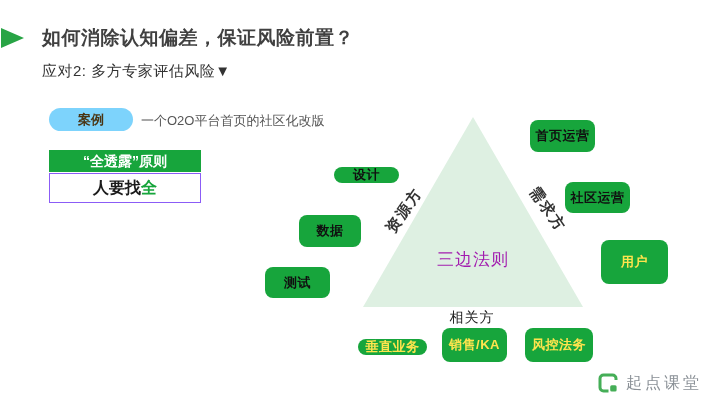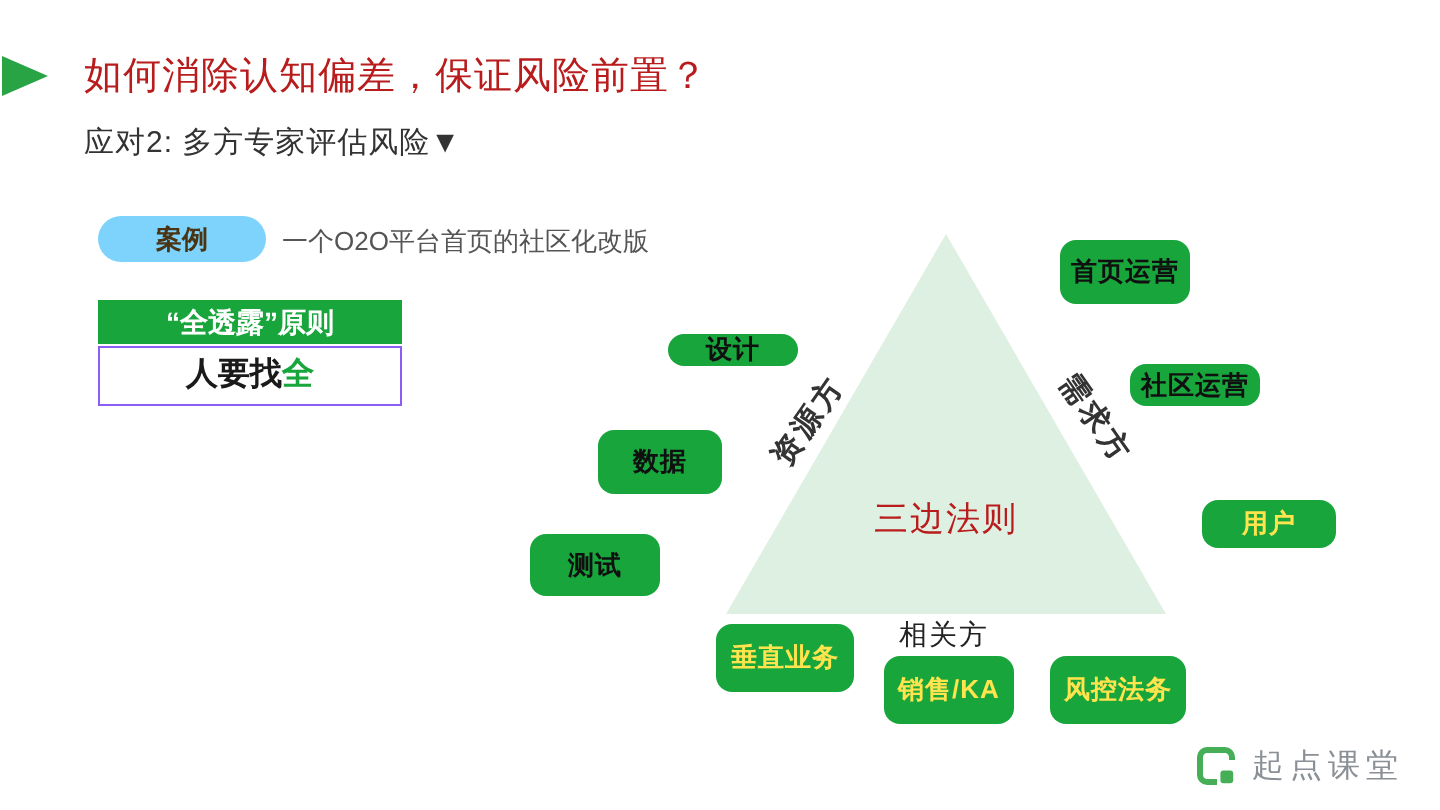--- a/index.html
+++ b/index.html
@@ -5,21 +5,21 @@
   * { margin:0; padding:0; box-sizing:border-box; }
   html,body { width:720px; height:405px; background:#fff; overflow:hidden;
               font-family:"Liberation Sans","DejaVu Sans",sans-serif; }
   .stage { position:relative; width:720px; height:405px; background:#fff; }
 
   
   .title-bullet { position:absolute; left:1px; top:28px; width:0; height:0;
     border-top:10px solid transparent; border-bottom:10px solid transparent;
     border-left:23px solid #28a445; }
   .page-title { position:absolute; left:42px; top:25px; font-size:19px;
-    font-weight:400; color:#b91c1c; letter-spacing:0.5px; }
+    font-weight:700; color:#404040; letter-spacing:0.5px; }
   .page-subtitle { position:absolute; left:42px; top:62px; font-size:15px;
     color:#333; letter-spacing:0.5px; }
 
   
   .case-badge { position:absolute; left:49px; top:108px; width:84px; height:23px;
     background:#7dd3fc; border-radius:12px; text-align:center; line-height:23px;
     font-size:13px; font-weight:700; color:#4a3413; }
   .case-desc { position:absolute; left:141px; top:112px; font-size:13px; color:#555; }
 
   
@@ -27,42 +27,42 @@
     background:#17a53c; color:#fff; font-size:14px; font-weight:700;
     text-align:center; line-height:23px; }
   .principle-body { position:absolute; left:49px; top:173px; width:152px; height:30px;
     background:#fff; border:1px solid #8b5cf6; font-size:16px; font-weight:700;
     color:#1a1a1a; text-align:center; line-height:28px; }
   .principle-body .hl-green { color:#17a53c; }
 
   
   .triangle-svg { position:absolute; left:361px; top:115px; }
   .tri-center-label { position:absolute; left:433px; top:248px; width:80px;
-    text-align:center; font-size:17px; color:#b91c1c; letter-spacing:1px; }
+    text-align:center; font-size:17px; color:#a21caf; letter-spacing:1px; }
   .edge-label { position:absolute; font-size:15px; font-weight:600; color:#333;
     letter-spacing:2px; white-space:nowrap; }
   .edge-left  { left:379px; top:201px; transform:rotate(-55deg); }
   .edge-right { left:522px; top:200px; transform:rotate(55deg); }
   .edge-bottom { position:absolute; left:432px; top:309px; width:80px;
     text-align:center; font-size:14px; color:#222; letter-spacing:1px; }
 
   
   .tag { position:absolute; background:#17a53c; border-radius:8px; color:#101010;
     font-size:13px; font-weight:700; display:flex; align-items:center;
     justify-content:center; text-align:center; letter-spacing:0.5px; }
   .tag.hl { color:#ffe44d; }
   .t-frontend  { left:367px; top:118px; width:63px; height:34px; font-size:12px;
                  line-height:15px; white-space:pre-line; }
   .t-design    { left:334px; top:167px; width:65px; height:16px; }
   .t-data      { left:299px; top:215px; width:62px; height:32px; }
   .t-test      { left:265px; top:267px; width:65px; height:31px; }
   .t-home      { left:530px; top:120px; width:65px; height:32px; }
-  .t-community { left:565px; top:182px; width:65px; height:21px; }
-  .t-user      { left:601px; top:250px; width:67px; height:24px; }
-  .t-vertical  { left:358px; top:312px; width:69px; height:34px; }
+  .t-community { left:565px; top:182px; width:65px; height:31px; }
+  .t-user      { left:601px; top:240px; width:67px; height:44px; }
+  .t-vertical  { left:358px; top:339px; width:69px; height:16px; }
   .t-sales     { left:442px; top:328px; width:65px; height:34px; }
   .t-risk      { left:525px; top:328px; width:68px; height:34px; }
 
   
   .logo { position:absolute; left:596px; top:371px; display:flex;
     align-items:center; gap:6px; }
   .logo-text { font-size:16px; color:#8a9096; letter-spacing:3px; }
 </style>
 </head>
 <body>

